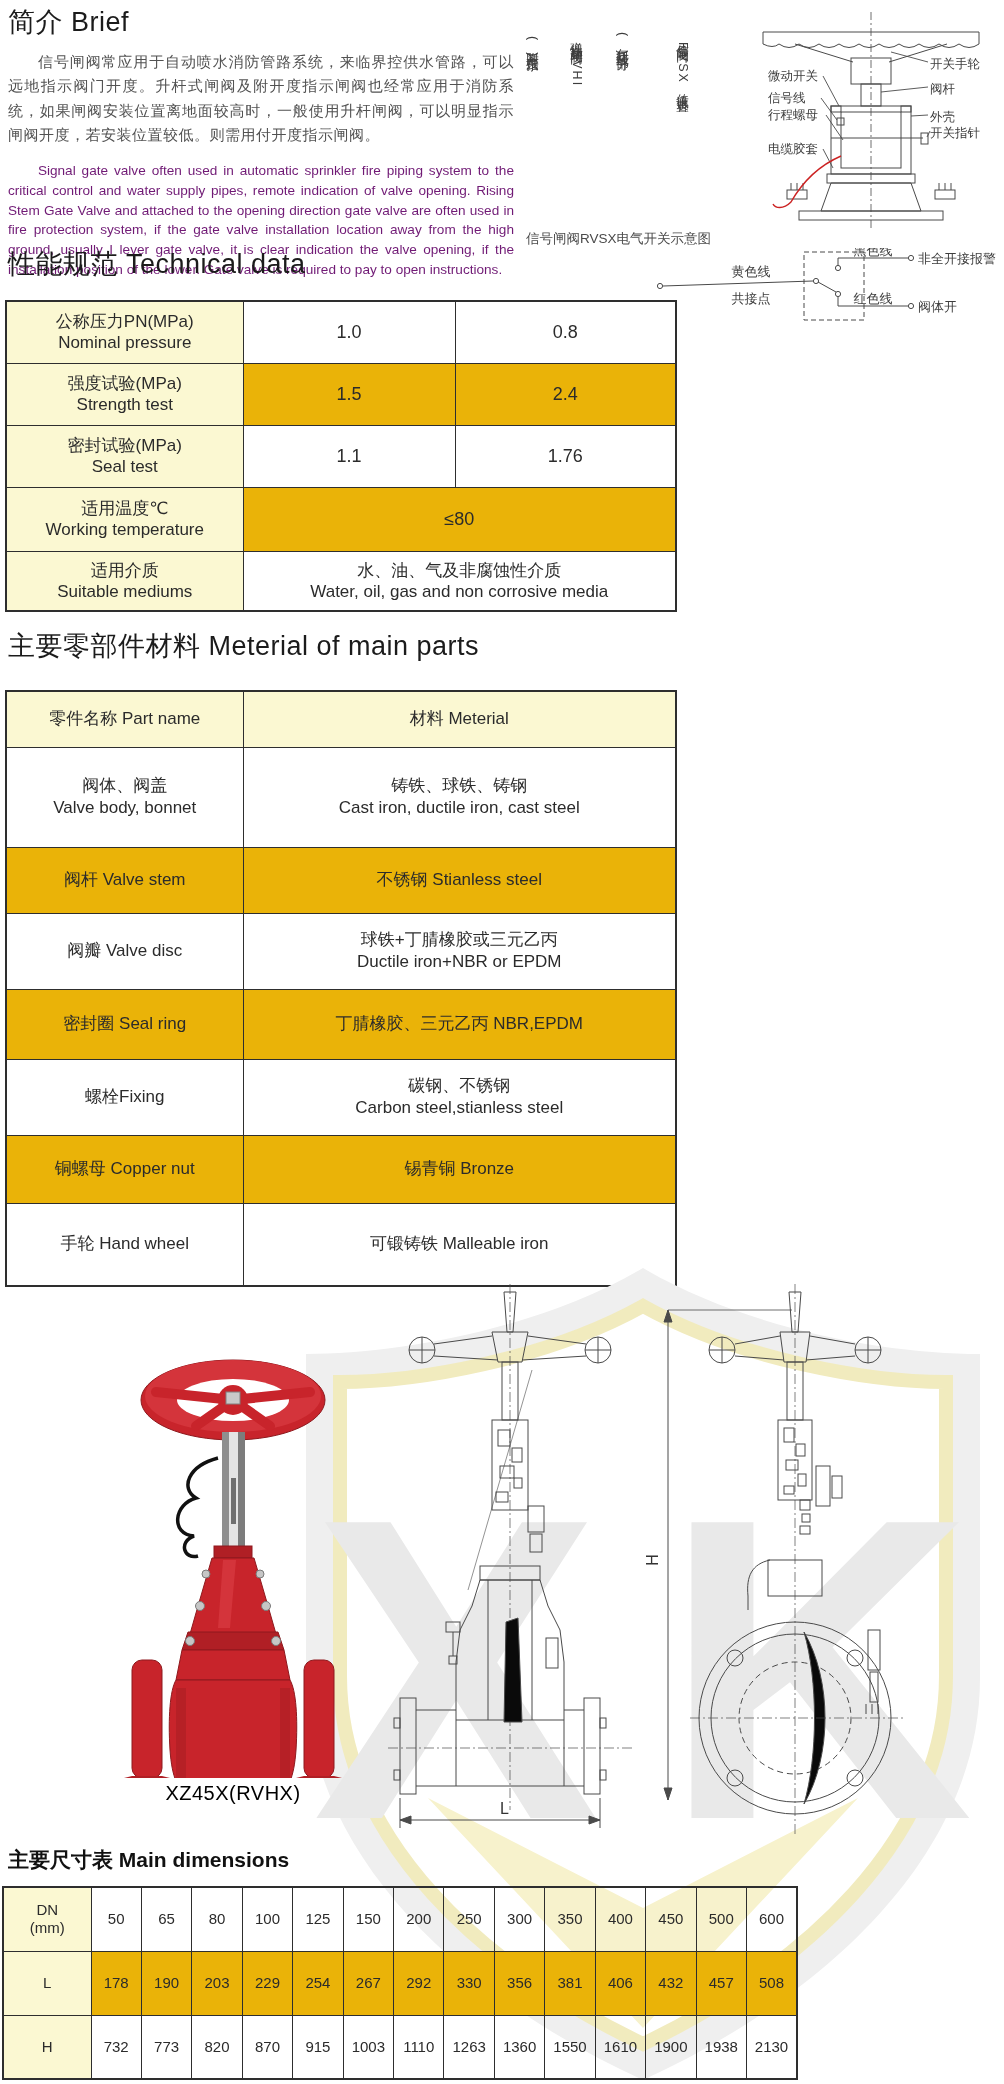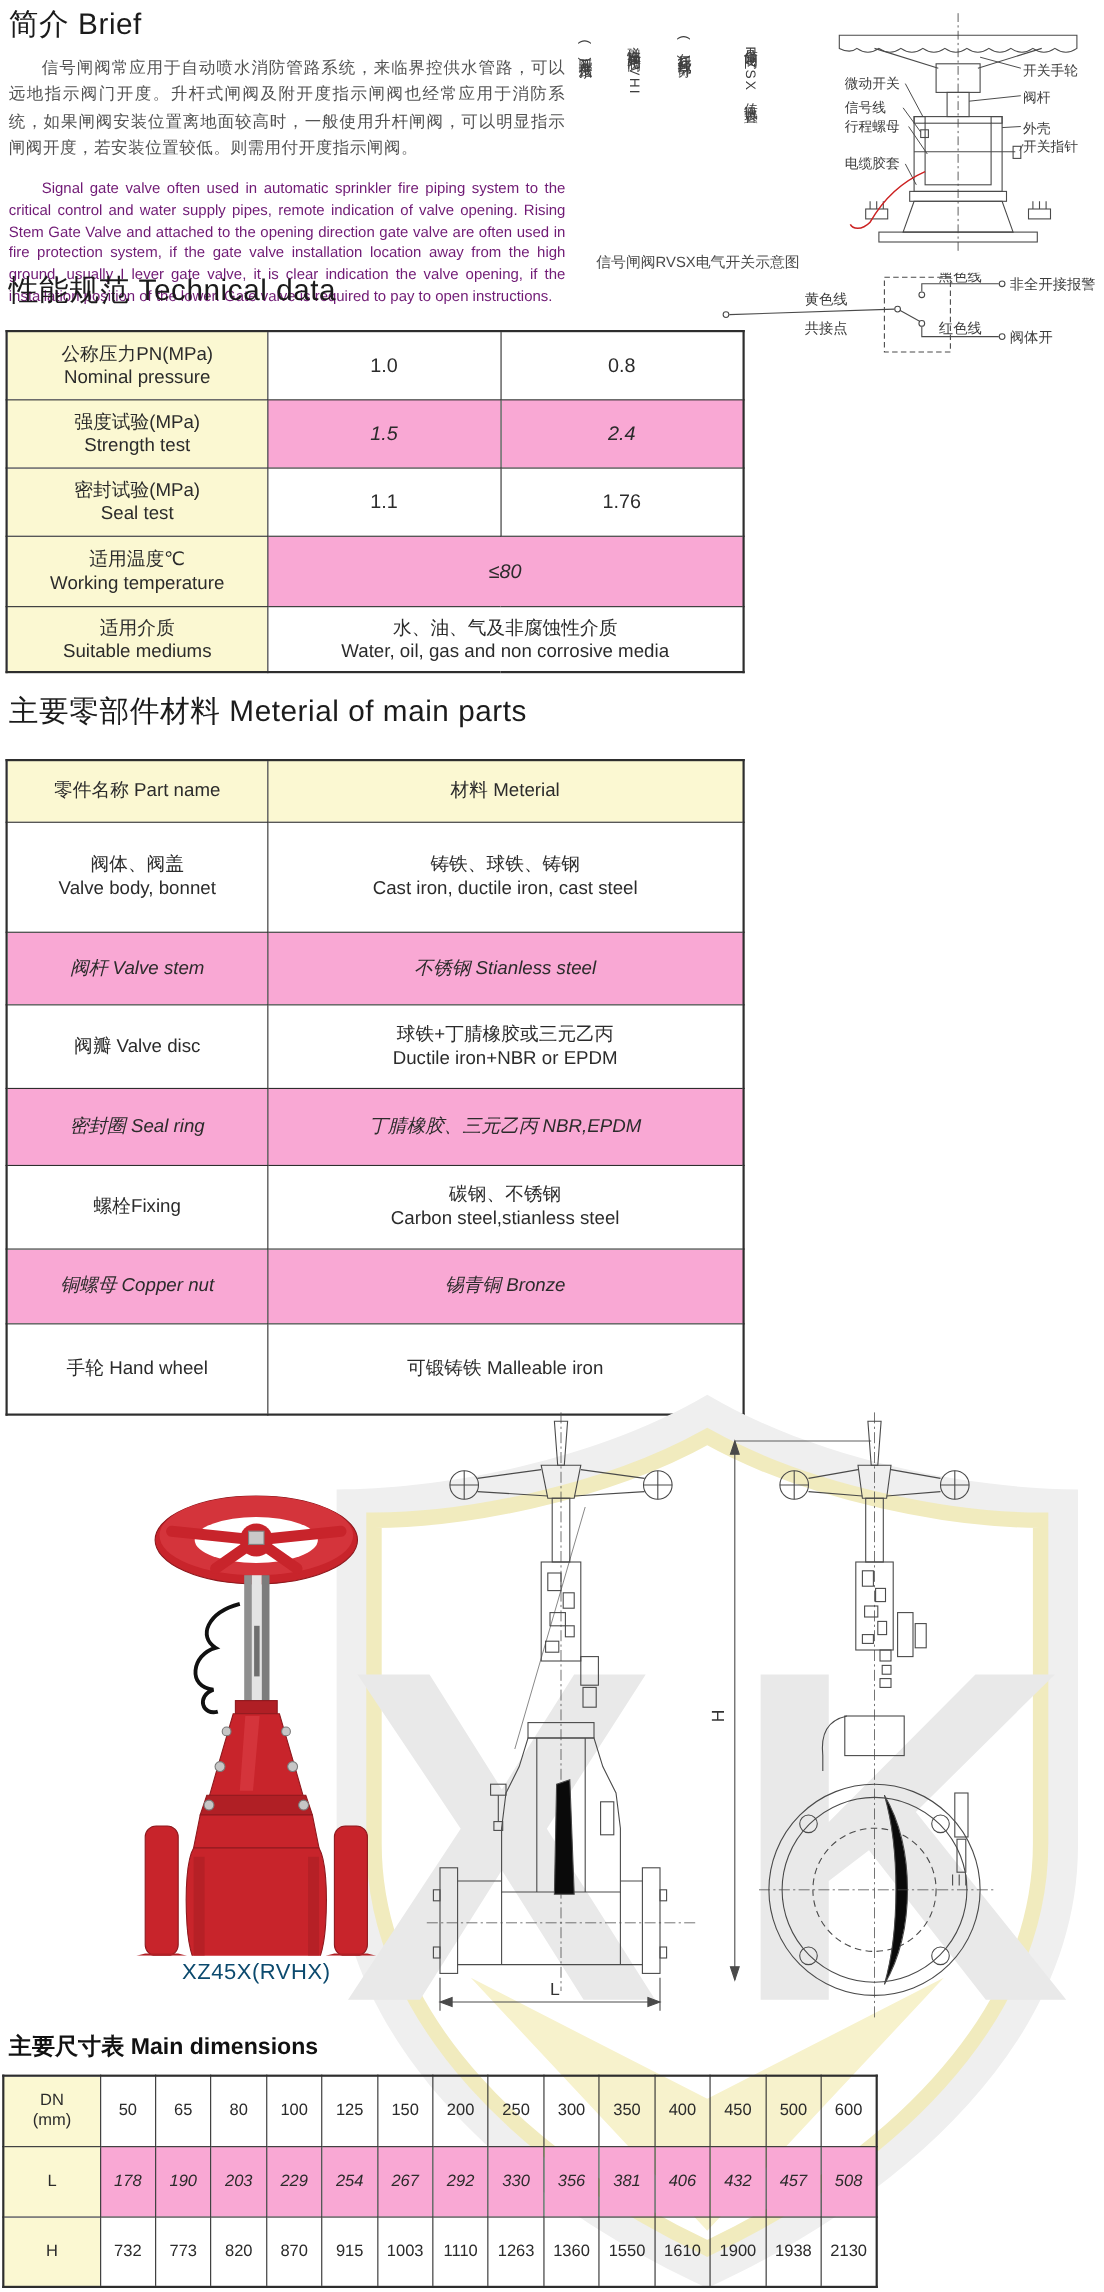--- a/index.html
+++ b/index.html
@@ -22,30 +22,30 @@
   .actuator{position:absolute;left:518px;top:6px;width:486px;height:318px;}
   .vlabel{position:absolute;writing-mode:vertical-rl;font-size:12.5px;color:#3d3d3d;letter-spacing:2px;line-height:1;}
   .dlabel{position:absolute;font-size:12.5px;color:#3d3d3d;white-space:nowrap;}
   .caption{position:absolute;font-size:13.5px;color:#4a4a4a;white-space:nowrap;}
 
   
   table{border-collapse:collapse;table-layout:fixed;}
   td{border:1px solid #2e2e2e;text-align:center;vertical-align:middle;padding:0 4px;overflow:hidden;}
   .tbl{border:2px solid #2e2e2e;}
   .cy{background:#FBF8D2;margin-top:40px;}
-  .cg{background:#f9a8d4;font-style:italic;}
+  .cg{background:#eab308;}
   .tech td{font-size:17px;line-height:1.25;color:#2b2b2b;}
   .tech .val{font-size:18px;}
   .tech .l2{font-size:17px;}
   .mat td{font-size:17px;line-height:1.28;color:#2b2b2b;}
   .dims td{font-size:15px;color:#2b2b2b;line-height:1.2;}
 
   .two-line div{display:block;}
 
-  .model-label{position:absolute;font-size:20px;color:#0c4a6e;text-align:center;letter-spacing:.5px;}
+  .model-label{position:absolute;font-size:20px;color:#000000;text-align:center;letter-spacing:.5px;}
 
   svg text{font-family:"Liberation Sans","DejaVu Sans",sans-serif;}
 </style>
 </head>
 <body>
 
 <div class="page">
 
   <div class="brief-col">
     <div class="h1">简介 Brief</div>
@@ -104,21 +104,21 @@
     <span class="dlabel" style="left:250px;top:62px">微动开关</span>
     <span class="dlabel" style="left:250px;top:84px">信号线</span>
     <span class="dlabel" style="left:250px;top:101px">行程螺母</span>
     <span class="dlabel" style="left:250px;top:135px">电缆胶套</span>
 
     <span class="dlabel" style="left:412px;top:50px">开关手轮</span>
     <span class="dlabel" style="left:412px;top:75px">阀杆</span>
     <span class="dlabel" style="left:412px;top:103px">外壳</span>
     <span class="dlabel" style="left:412px;top:119px">开关指针</span>
 
-    <span class="caption" style="left:24px;top:224px">信号闸阀RVSX电气开关示意图</span>
+    <span class="caption" style="left:8px;top:224px">信号闸阀RVSX电气开关示意图</span>
 
     <svg class="abs" style="left:128px;top:242px" width="358" height="76" viewBox="0 0 358 76">
       <g stroke="#4a4a4a" stroke-width="1" fill="none">
         <rect x="158" y="4" width="60" height="68" stroke-dasharray="5 3"></rect>
         <circle cx="14" cy="38" r="2.6" fill="#fff"></circle>
         <line x1="17" y1="38" x2="167" y2="33"></line>
         <circle cx="170" cy="33" r="2.6" fill="#fff"></circle>
         <line x1="172" y1="34" x2="190" y2="44"></line>
         <circle cx="192" cy="46" r="2.6" fill="#fff"></circle>
         <circle cx="192" cy="20" r="2.6" fill="#fff"></circle>

